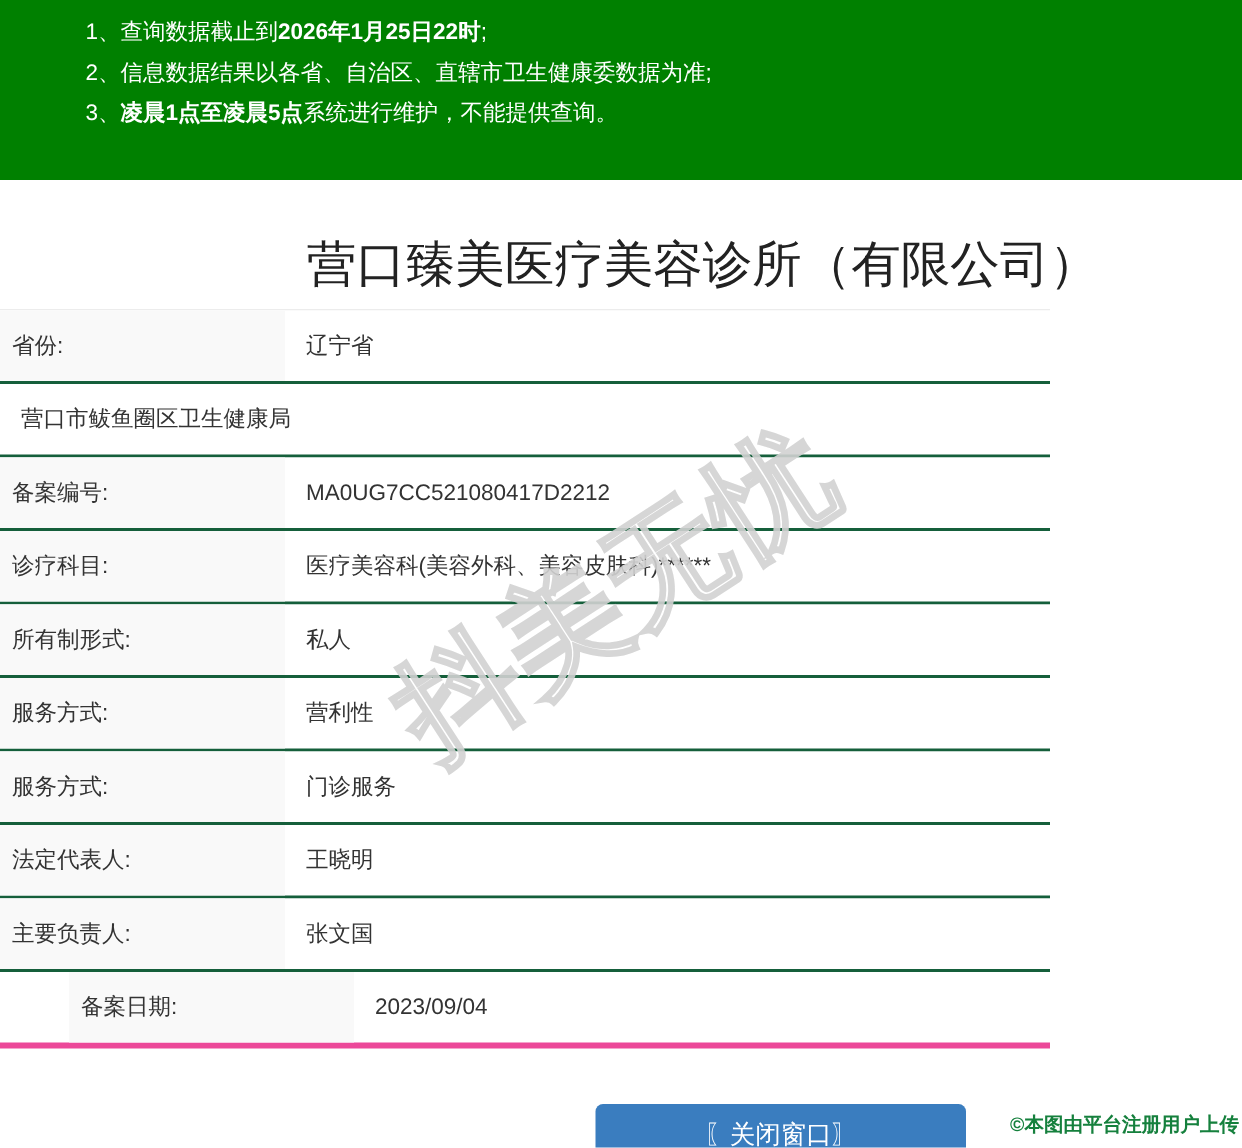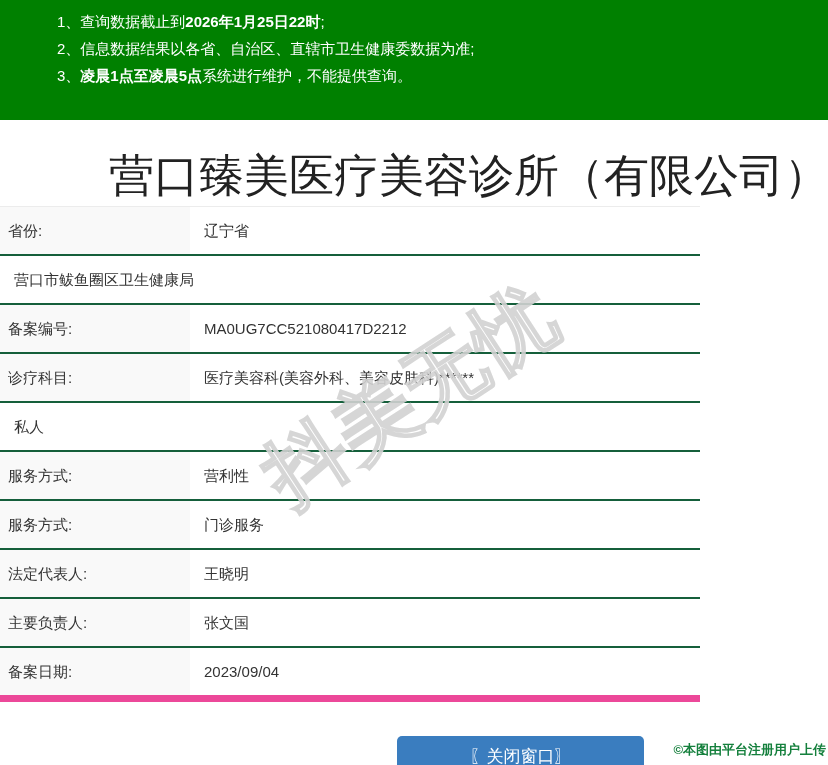--- a/index.html
+++ b/index.html
@@ -22,39 +22,39 @@
     font-size: 15px;
     line-height: 27px;
     white-space: nowrap;
   }
   .notice-line b { font-weight: bold; }
   
   .page-title {
     margin-top: 33px;
     padding-left: 109px;
     text-align: center;
-    font-size: 45px;
+    font-size: 33px;
     font-weight: 500;
     color: #222222;
     line-height: 46px;
     white-space: nowrap;
   }
   
   .detail-table {
     margin-top: 7px;
     width: 700px;
     border-top: 1px solid #ececec;
   }
   .detail-row {
     display: flex;
     height: 47px;
     border-bottom: 2px solid #155f3b;
     background: #ffffff;
   }
-  .detail-row:last-child { border-bottom: 7px solid #ec4899; }
+  .detail-row:last-child { border-bottom: 4px solid #ec4899; padding-left: 46px; }
   .detail-label {
     box-sizing: border-box;
     width: 190px;
     background: #f9f9f9;
     padding-left: 8px;
     font-size: 15px;
     color: #333333;
     line-height: 47px;
     white-space: nowrap;
   }
@@ -133,20 +133,21 @@
   </div>
   <div class="detail-row">
     <div class="detail-label">备案编号:</div>
     <div class="detail-value">MA0UG7CC521080417D2212</div>
   </div>
   <div class="detail-row">
     <div class="detail-label">诊疗科目:</div>
     <div class="detail-value">医疗美容科(美容外科、美容皮肤科)******</div>
   </div>
   <div class="detail-row">
+    <div class="detail-label">所有制形式:</div>
     <div class="detail-value">私人</div>
   </div>
   <div class="detail-row">
     <div class="detail-label">服务方式:</div>
     <div class="detail-value">营利性</div>
   </div>
   <div class="detail-row">
     <div class="detail-label">服务方式:</div>
     <div class="detail-value">门诊服务</div>
   </div>

